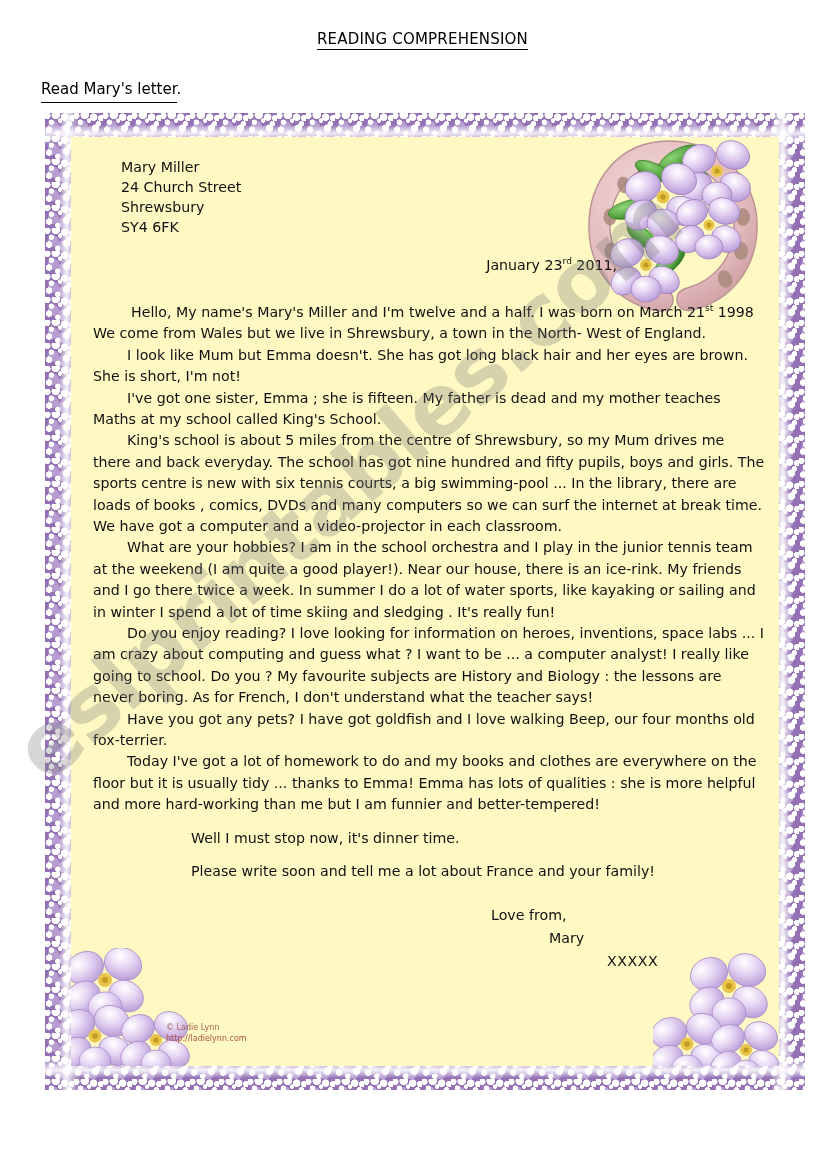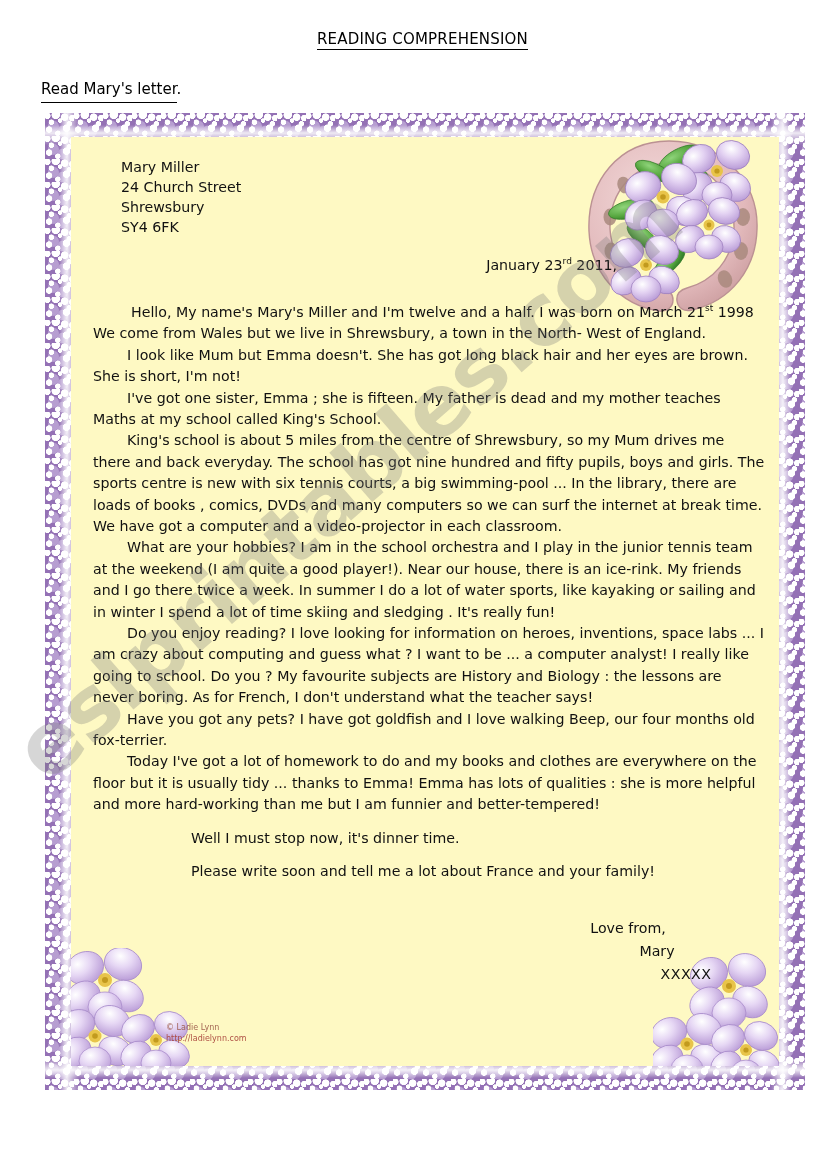--- a/index.html
+++ b/index.html
@@ -122,24 +122,23 @@
     text-indent: 34px;
     text-align: left;
   }
   .body-block p.wide { text-indent: 38px; }
   .closing-lines { margin-top: 0; }
   .closing-lines p {
     margin: 12px;
     text-indent: 86px;
   }
   .sign-off {
-    margin-top: 35px;
+    margin-top: 22px;
     padding-left: 398px;
     line-height: 23px;
-    text-align: center;
   }
   .sign-off .l2 { padding-left: 58px; }
   .sign-off .l3 { padding-left: 116px; letter-spacing: 0.5px; }
   sup { font-size: 9px; vertical-align: super; }
 
   
   .horseshoe-art {
     position: absolute;
     right: -6px;
     top: -4px;

